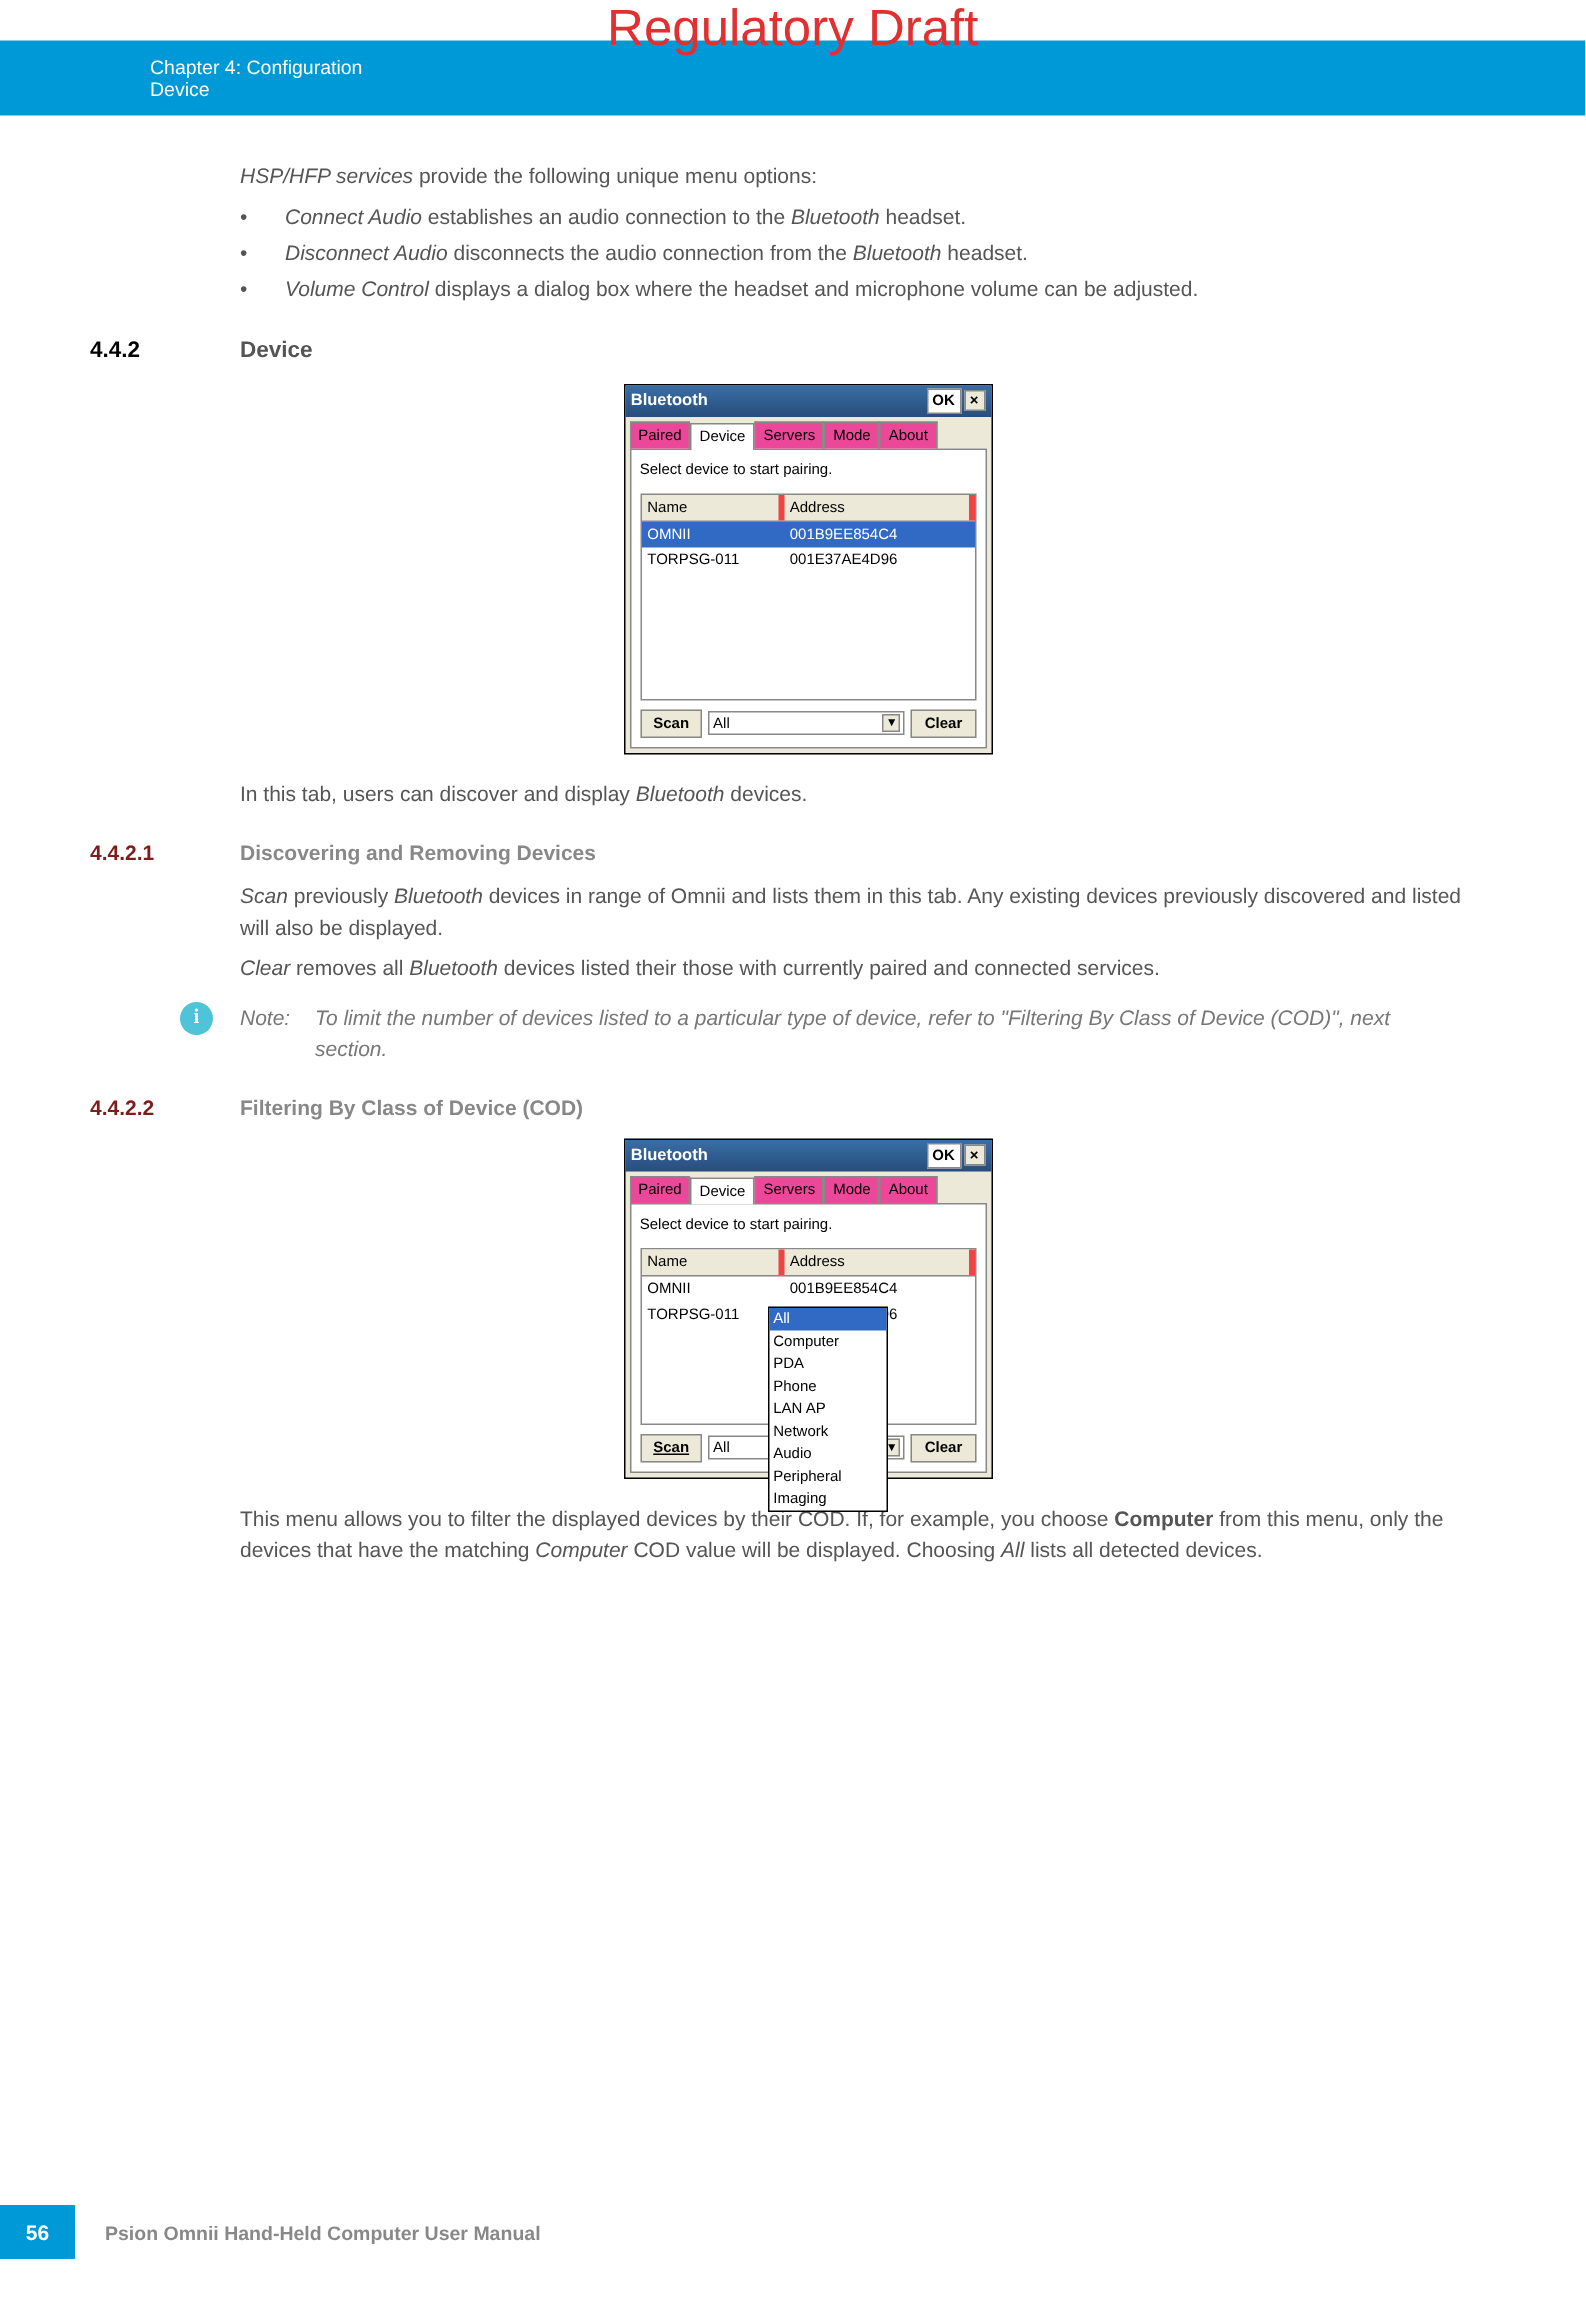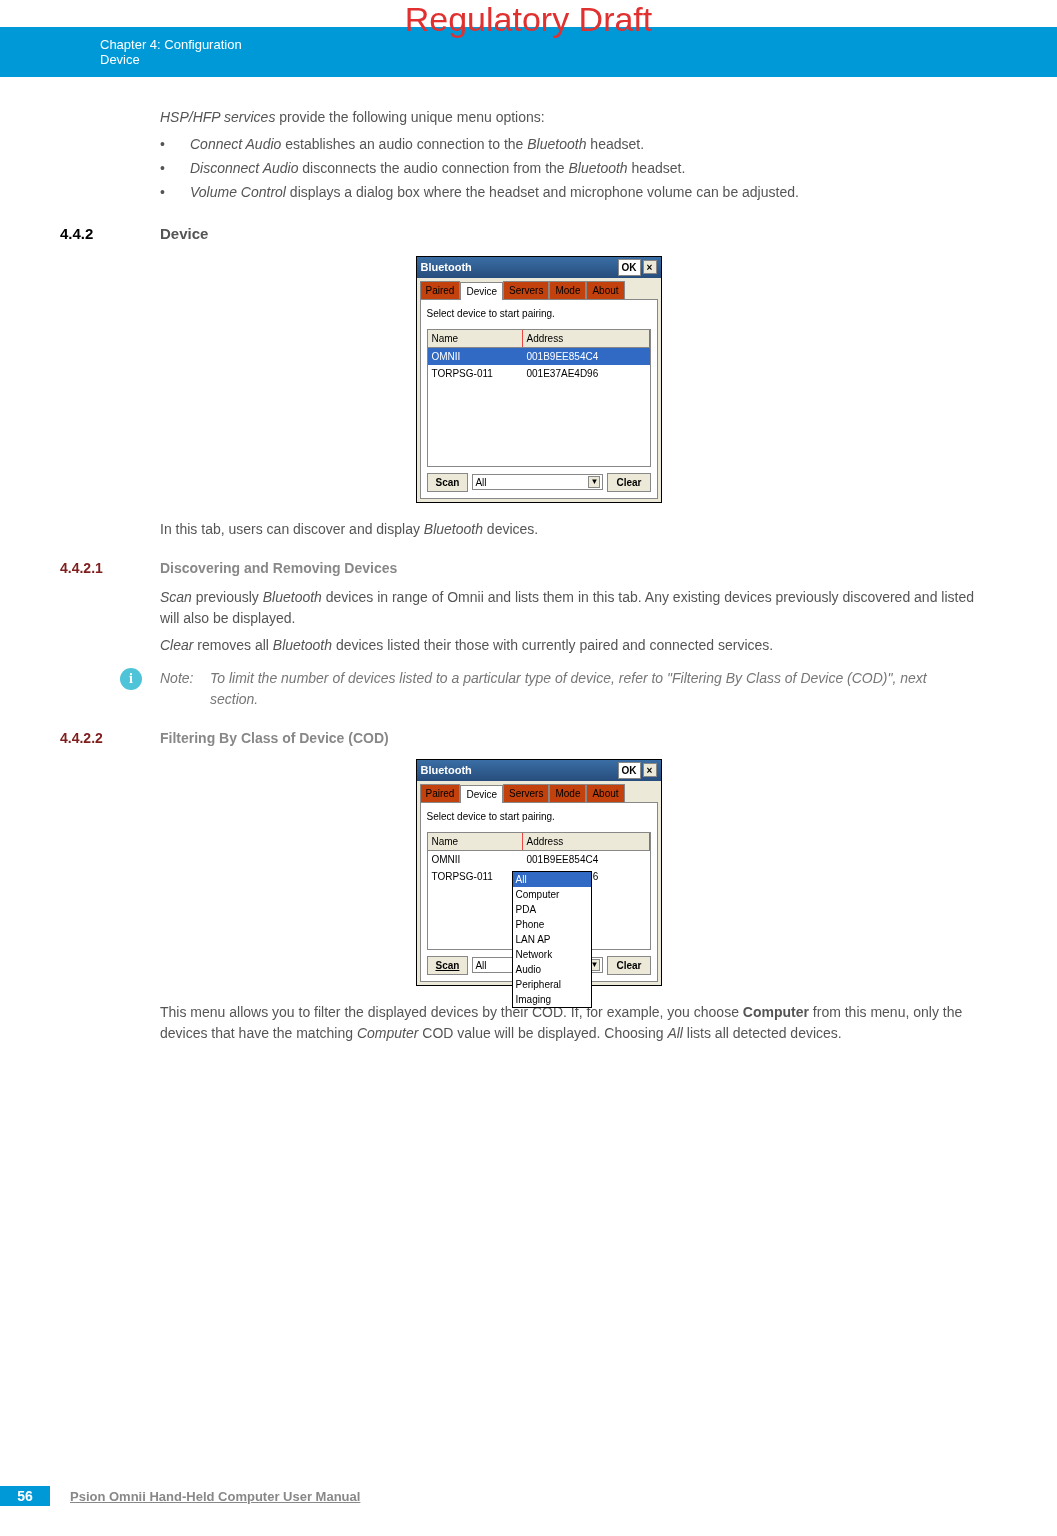--- a/index.html
+++ b/index.html
@@ -85,35 +85,35 @@
   }
   .mw-x {
     background: #ece9d8; color: #000; width: 14px; height: 14px;
     display: flex; align-items: center; justify-content: center;
     border: 1px solid #888; font-size: 10px; font-weight: bold;
   }
   .mw-tabs { display: flex; padding: 3px 3px 0 3px; gap: 0; }
   .mw-tab {
     border: 1px solid #888; border-bottom: none;
     padding: 1px 5px; font-size: 10px;
-    background: #c2410c; position: relative;
+    background: #ec4899; position: relative;
   }
   .mw-tab.active { background: #fff; top: 1px; }
   .mw-body {
     border: 1px solid #888; margin: 0 3px 3px 3px;
     background: #fff; padding: 6px;
     min-height: 200px; display: flex; flex-direction: column;
   }
   .mw-hint { margin-bottom: 8px; font-size: 10px; }
   .mw-table {
     border: 1px solid #888; flex: 1; font-size: 10px;
     background: #fff; position: relative;
   }
   .mw-th { display: flex; border-bottom: 1px solid #888; background: #ece9d8; }
-  .mw-th > div { padding: 1px 4px; border-right: 1px solid #ef4444; }
+  .mw-th > div { padding: 1px 4px; border-right: 4px solid #ef4444; }
   .mw-row { display: flex; }
   .mw-row > div { padding: 1px 4px; font-size: 10px; }
   .mw-row.selected { background: #316ac5; color: #fff; }
   .col-name { width: 95px; }
   .col-addr { flex: 1; }
   .mw-bottom { display: flex; align-items: center; margin-top: 6px; gap: 4px; }
   .mw-btn {
     border: 1px solid #888; background: #ece9d8;
     padding: 1px 8px; font-size: 10px; font-weight: bold;
   }
@@ -134,27 +134,27 @@
   }
   .mw-dropdown div { padding: 0 3px; }
   .mw-dropdown div.selhl { background: #316ac5; color: #fff; }
 
   .footer {
     position: absolute; bottom: 30px; left: 0;
     display: flex; align-items: center;
   }
   .page-num {
     background: #0099d8; color: #fff;
-    width: 50px; height: 20px;
+    width: 50px; height: 36px;
     display: flex; align-items: center; justify-content: center;
     font-weight: bold; font-size: 14px;
   }
   .footer-text {
     font-weight: bold; color: #888;
-    font-size: 13px; margin-left: 20px; text-decoration: underline;
+    font-size: 13px; margin-left: 20px;
   }
 </style>
 </head>
 <body>
 
 <div class="watermark">Regulatory Draft</div>
 
 <div class="chapter-bar">
   <div>Chapter 4:  Configuration</div>
   <div>Device</div>

